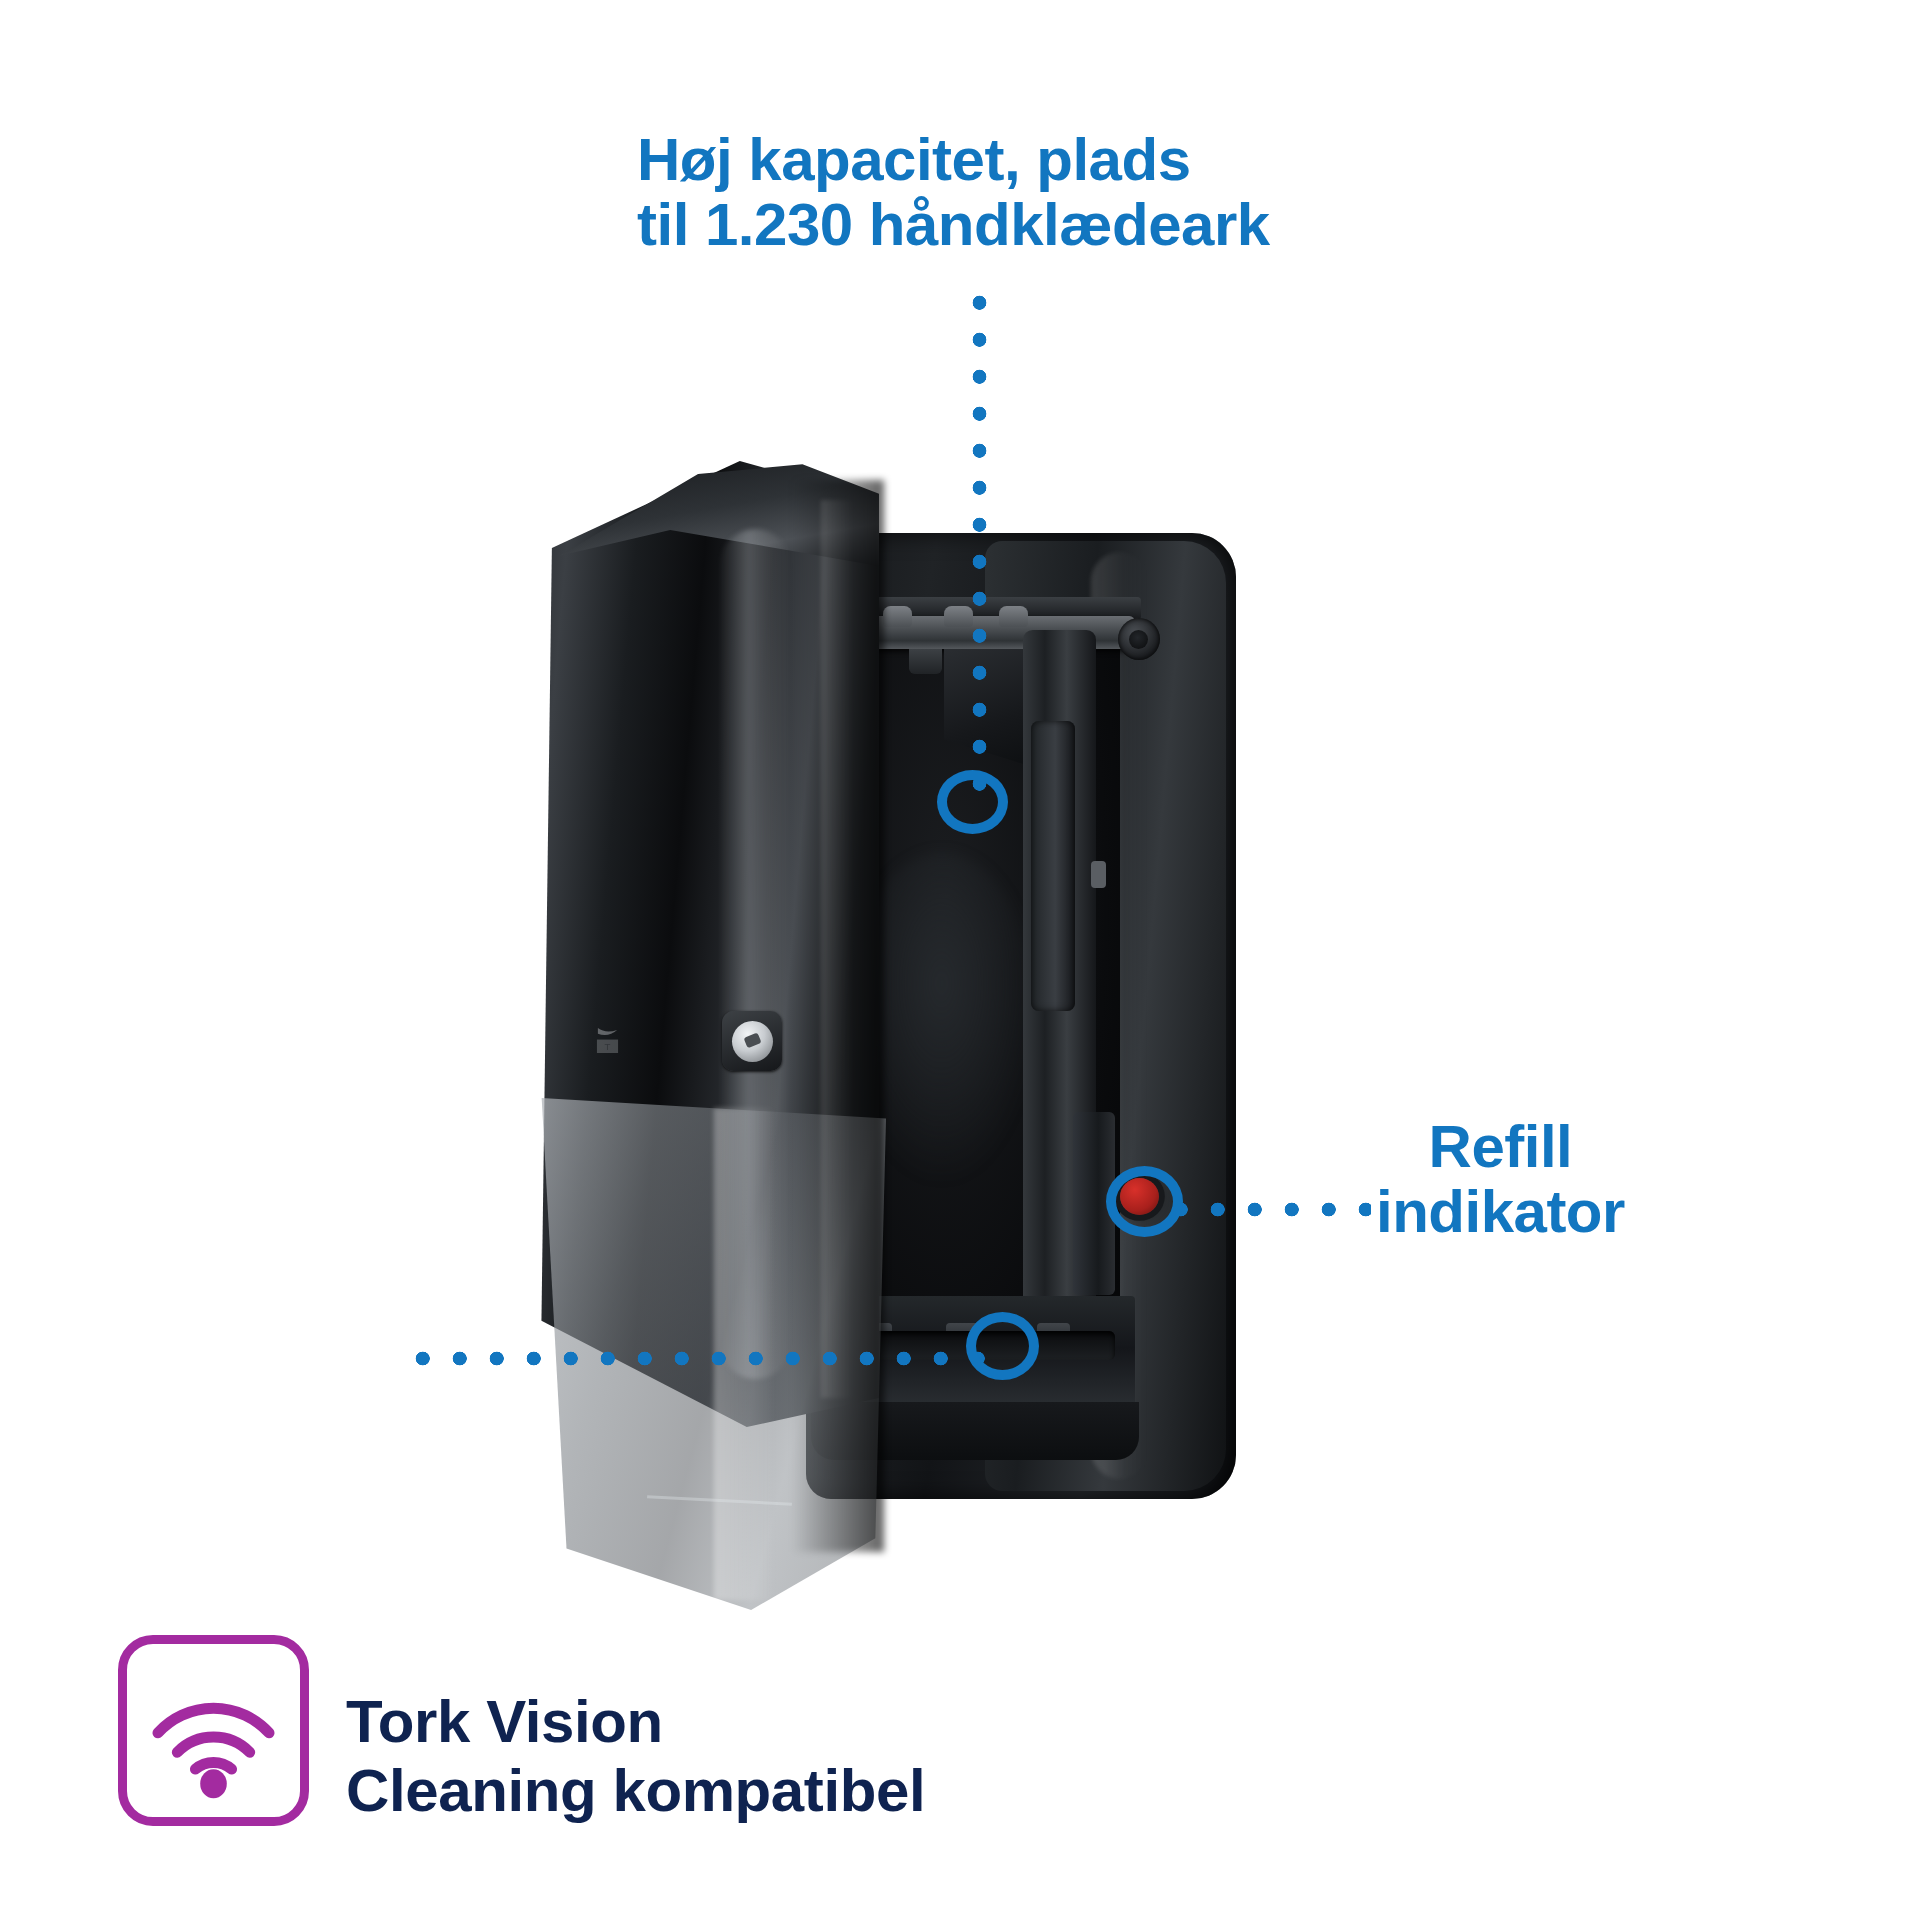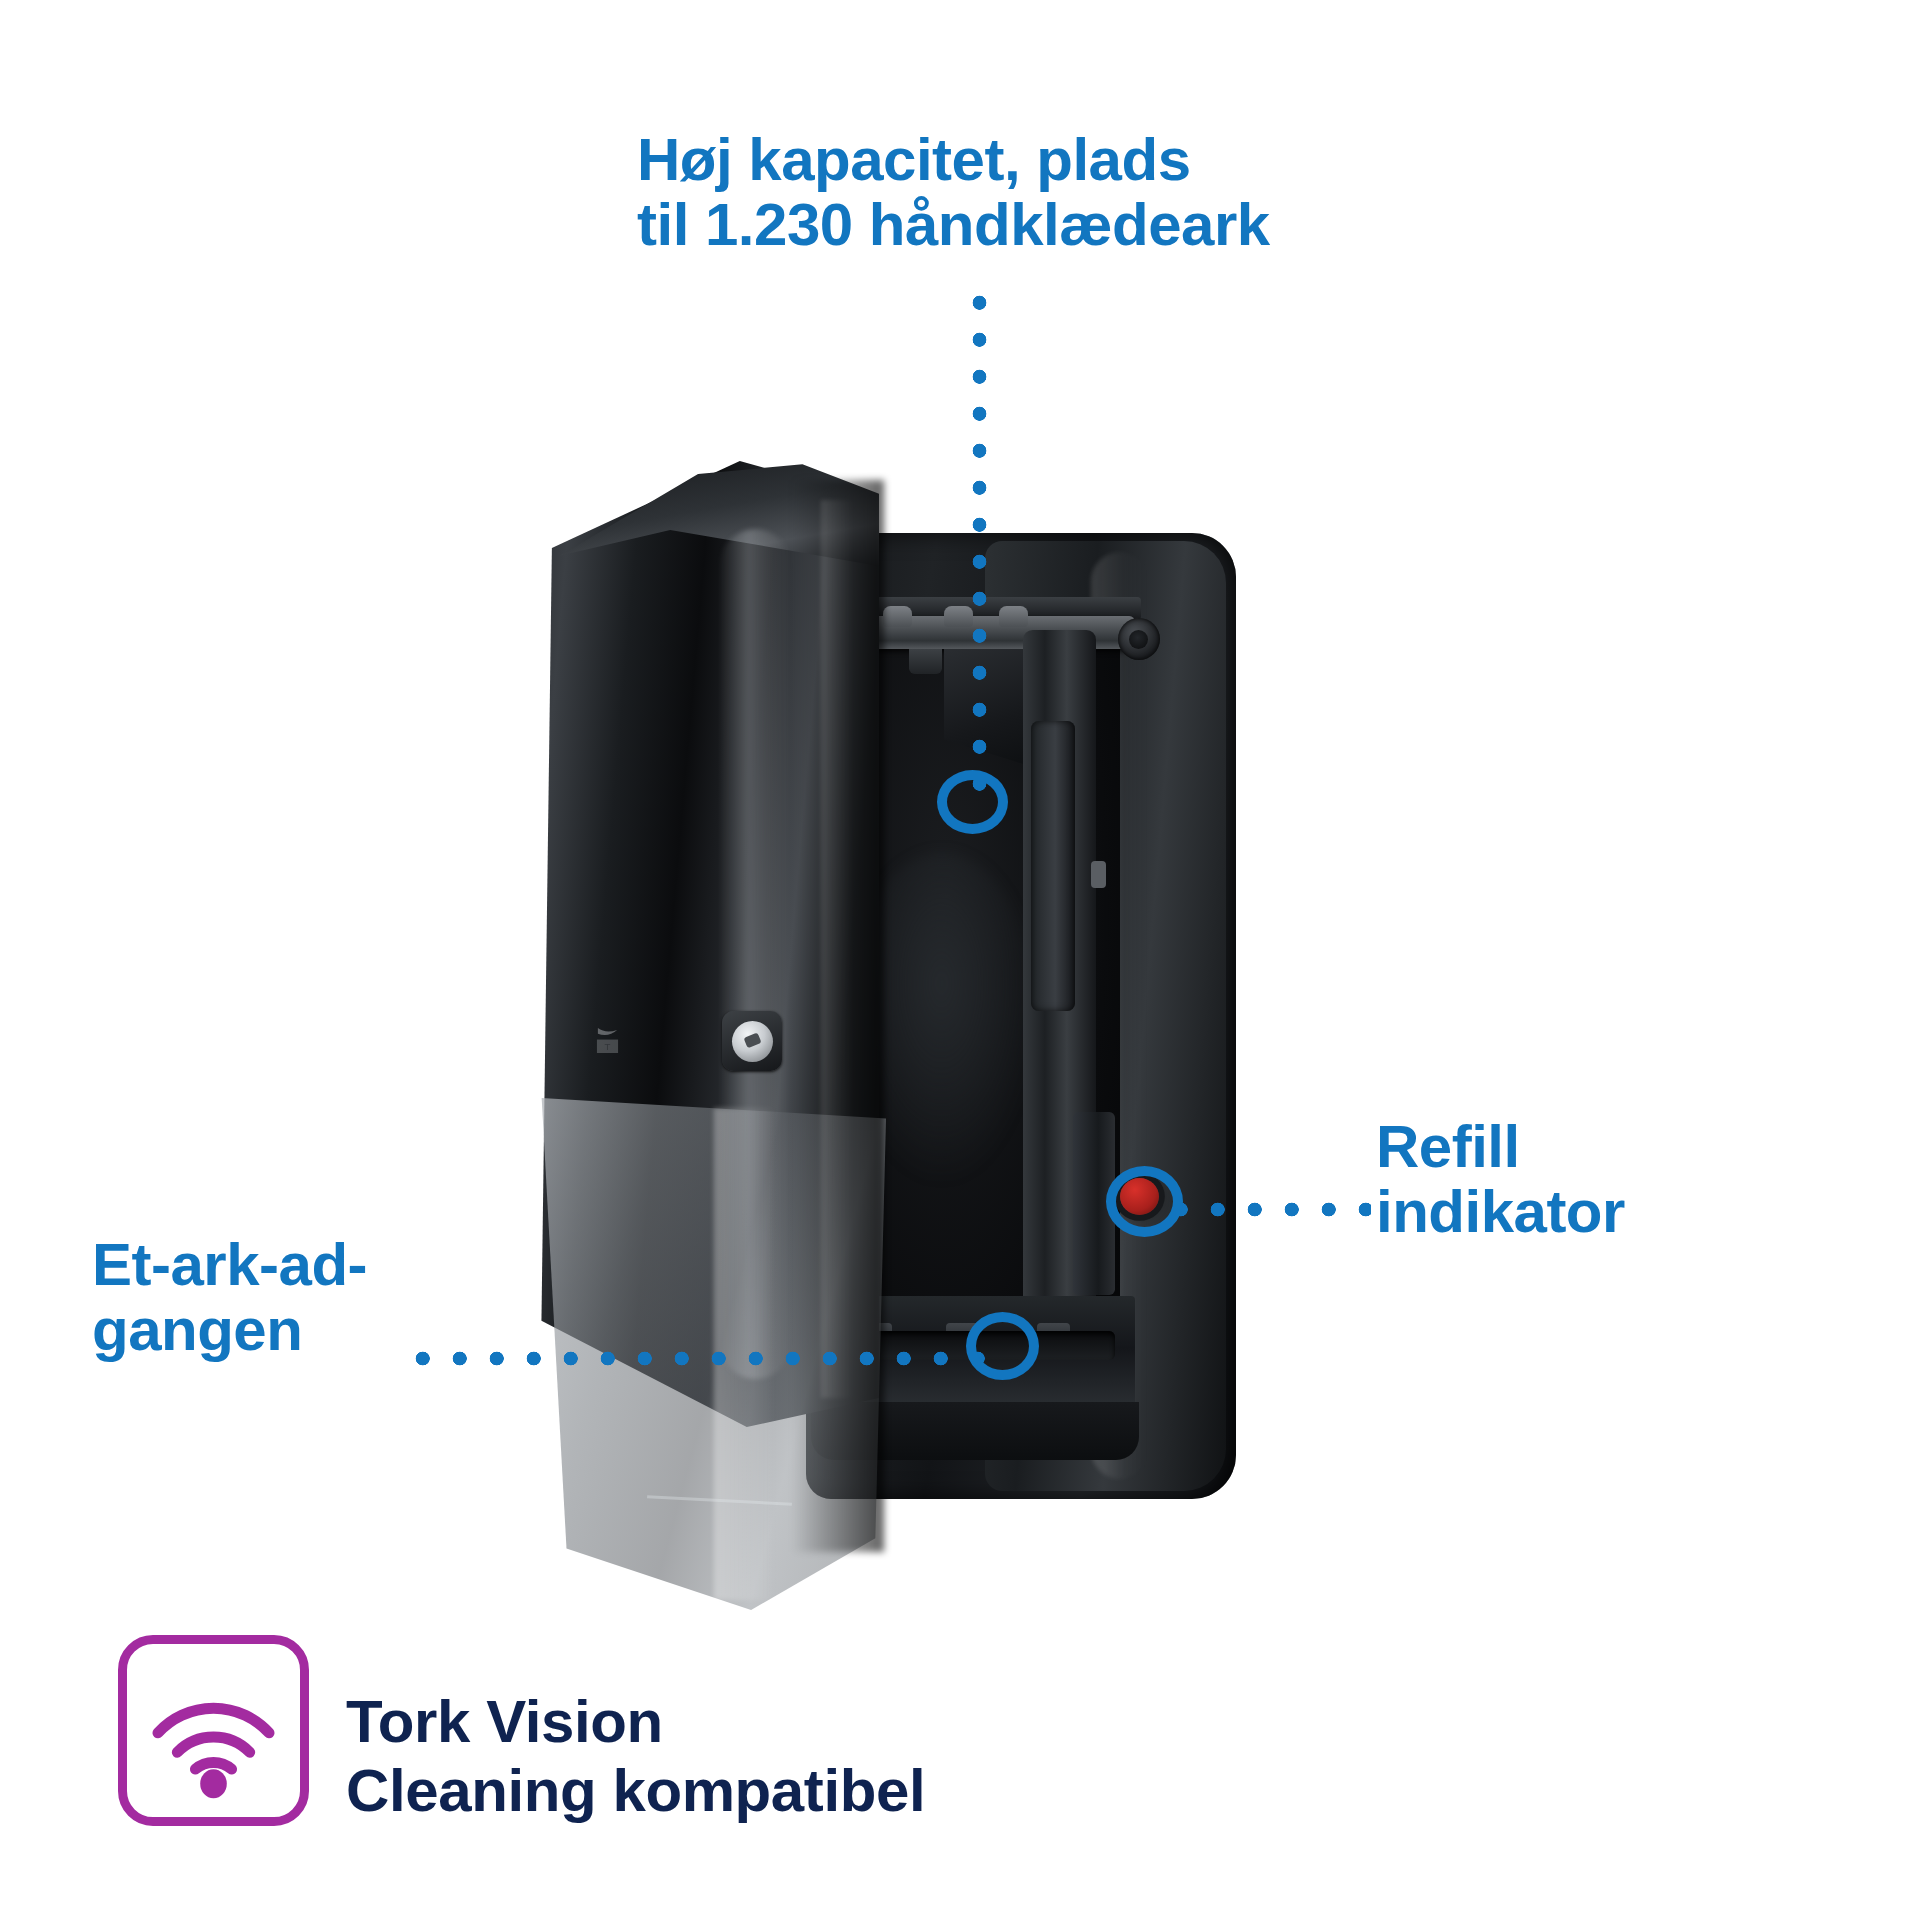--- a/index.html
+++ b/index.html
@@ -32,21 +32,21 @@
   #label-capacity {
     left: 637px;
     top: 121px;
     font-size: 60px;
     text-align: left;
   }
   #label-refill {
     left: 1376px;
     top: 1108px;
     font-size: 60px;
-    text-align: left;
+    text-align: center;
   }
   #label-onesheet {
     left: 92px;
     top: 1226px;
     font-size: 60px;
     text-align: left;
   }
 
   
   .dotline {
@@ -558,22 +558,20 @@
   <div class="callout-label" id="label-capacity">Høj kapacitet, plads
 til 1.230 håndklædeark</div>
   <div class="dotline vert" id="dotline-capacity"></div>
   <div class="ring" id="ring-capacity"></div>
 
   <div class="callout-label" id="label-refill">Refill
 indikator</div>
   <div class="dotline horiz" id="dotline-refill"></div>
   <div class="ring" id="ring-refill"></div>
 
-  <div class="callout-label" id="label-onesheet">Et-ark-ad-
-gangen</div>
   <div class="dotline horiz" id="dotline-onesheet"></div>
   <div class="ring" id="ring-onesheet"></div>
 
   <div id="badge">
     <div id="badge-icon">
       <svg viewBox="0 0 120 120" width="145" height="145" aria-hidden="true">
         <g fill="none" stroke="#a32ba0" stroke-width="9" stroke-linecap="round">
           <path d="M14 62 A 62 62 0 0 1 106 62"></path>
           <path d="M30 78 A 42 42 0 0 1 90 78"></path>
           <path d="M45 92 A 23 23 0 0 1 75 92"></path>

